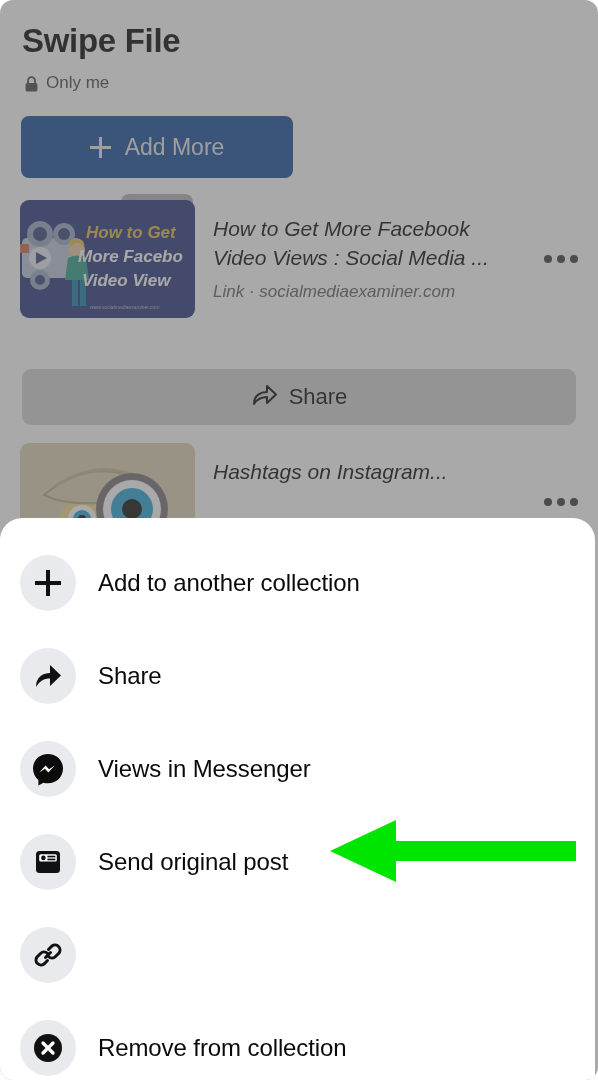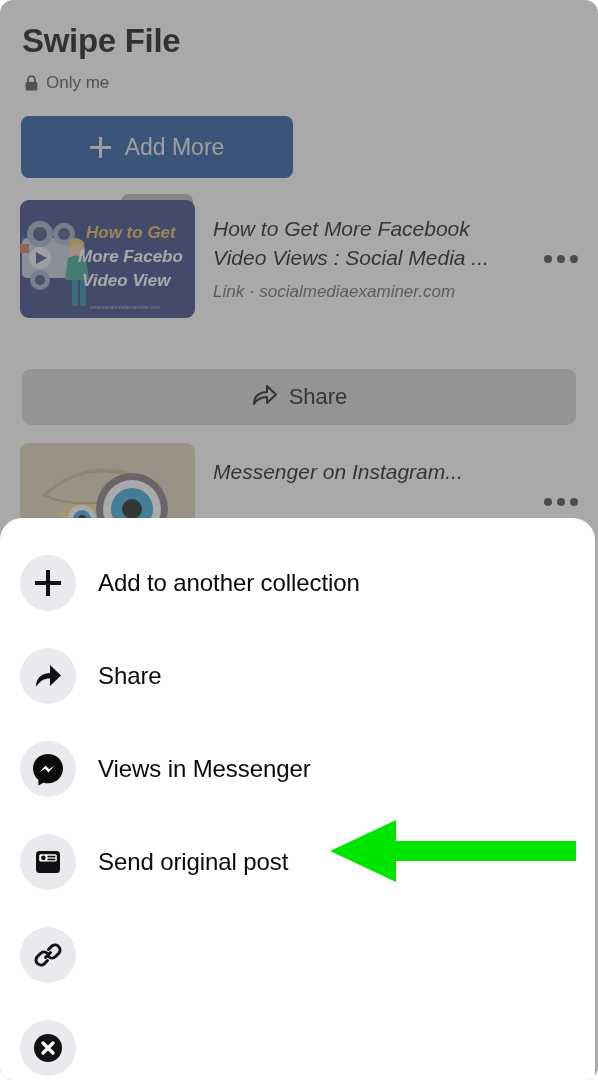--- a/index.html
+++ b/index.html
@@ -38,21 +38,21 @@
     font-weight: bold;
     color: #080808;
     letter-spacing: -0.3px;
   }
 
   .privacy-row {
     position: absolute;
     left: 24px;
     top: 73px;
     display: flex;
-    align-items: center;
+    align-items: flex-end;
     gap: 7px;
   }
   .lock-icon { display: block; width: 15px; height: 17px; }
   .privacy-label { font-size: 17px; color: #4a4a4a; }
 
   .action-row {
     position: absolute;
     left: 21px;
     top: 116px;
     display: flex;
@@ -314,21 +314,21 @@
               <circle cx="112" cy="66" r="36" fill="#7a7179"></circle>
               <circle cx="112" cy="66" r="29" fill="#ffffff"></circle>
               <circle cx="112" cy="66" r="21" fill="#2aa3d8"></circle>
               <circle cx="112" cy="66" r="10" fill="#111"></circle>
               <rect x="136" y="88" width="34" height="13" rx="6" fill="#7a7179" transform="rotate(38 136 88)"></rect>
 
               <path d="M70 104 q12 10 24 0" fill="none" stroke="#8a6f3c" stroke-width="2.5" stroke-linecap="round"></path>
             </svg>
           </div>
           <div class="card-text">
-            <div class="card-title">Messenger on Instagram...</div>
+            <div class="card-title">Hashtags on Instagram...</div>
           </div>
           <div class="card-dots">
             <span></span>
             <span></span>
             <span></span>
           </div>
         </div>
       </div>
 
     </div>
@@ -389,20 +389,21 @@
         </span>
       </div>
 
       <div class="menu-item">
         <span class="menu-icon">
           <svg width="32" height="32" viewBox="0 0 32 32">
             <circle cx="16" cy="16" r="14" fill="#111"></circle>
             <path d="M11 11 L21 21 M21 11 L11 21" stroke="#fff" stroke-width="3.4" stroke-linecap="round"></path>
           </svg>
         </span>
+        <span class="menu-label">Remove from collection</span>
       </div>
 
     </div>
   </div>
 
   <div id="green-arrow">
     <svg width="246" height="66" viewBox="0 0 246 66">
       <polygon points="0,33 66,2 66,23 246,23 246,43 66,43 66,64" fill="#00e500"></polygon>
     </svg>
   </div>

